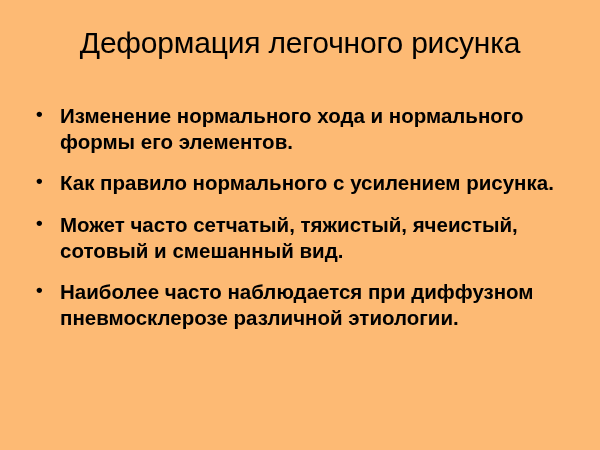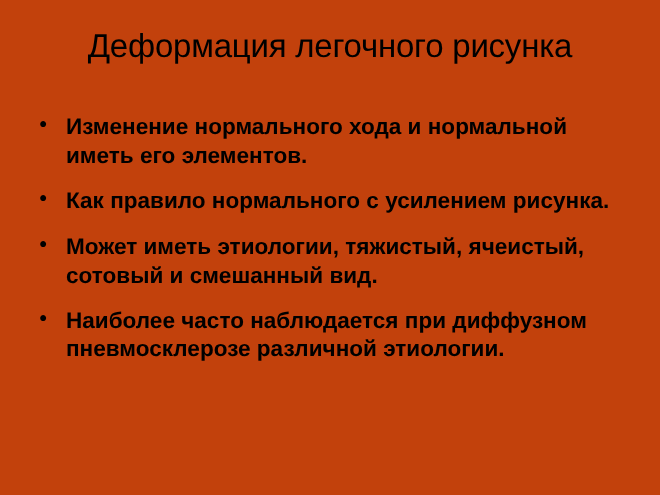--- a/index.html
+++ b/index.html
@@ -10,21 +10,21 @@
     width: 600px;
     height: 450px;
     background: #cfc6d8;
     font-family: "Liberation Sans", sans-serif;
     overflow: hidden;
   }
   .slide {
     width: 600px;
     height: 450px;
     box-sizing: border-box;
-    background: #c2410c;
+    background: #fdba74;
     position: relative;
   }
   .slide-title {
     position: absolute;
     top: 26px;
     left: 0;
     width: 600px;
     text-align: center;
     font-size: 30px;
     font-weight: normal;
@@ -68,29 +68,29 @@
 </head>
 <body>
 
 <div class="slide">
 
   <div class="slide-title">Деформация легочного рисунка</div>
 
   <ul class="bullet-list">
     <li class="bullet-item">
       <span class="bullet-marker">•</span>
-      <span class="bullet-text">Изменение нормального хода и нормальной иметь его элементов.</span>
+      <span class="bullet-text">Изменение нормального хода и нормального формы его элементов.</span>
     </li>
     <li class="bullet-item">
       <span class="bullet-marker">•</span>
       <span class="bullet-text">Как правило нормального с усилением рисунка.</span>
     </li>
     <li class="bullet-item">
       <span class="bullet-marker">•</span>
-      <span class="bullet-text">Может иметь этиологии, тяжистый, ячеистый, сотовый и смешанный вид.</span>
+      <span class="bullet-text">Может часто сетчатый, тяжистый, ячеистый, сотовый и смешанный вид.</span>
     </li>
     <li class="bullet-item">
       <span class="bullet-marker">•</span>
       <span class="bullet-text">Наиболее часто наблюдается при диффузном пневмосклерозе различной этиологии.</span>
     </li>
   </ul>
 
 </div>
 
 </body></html>

